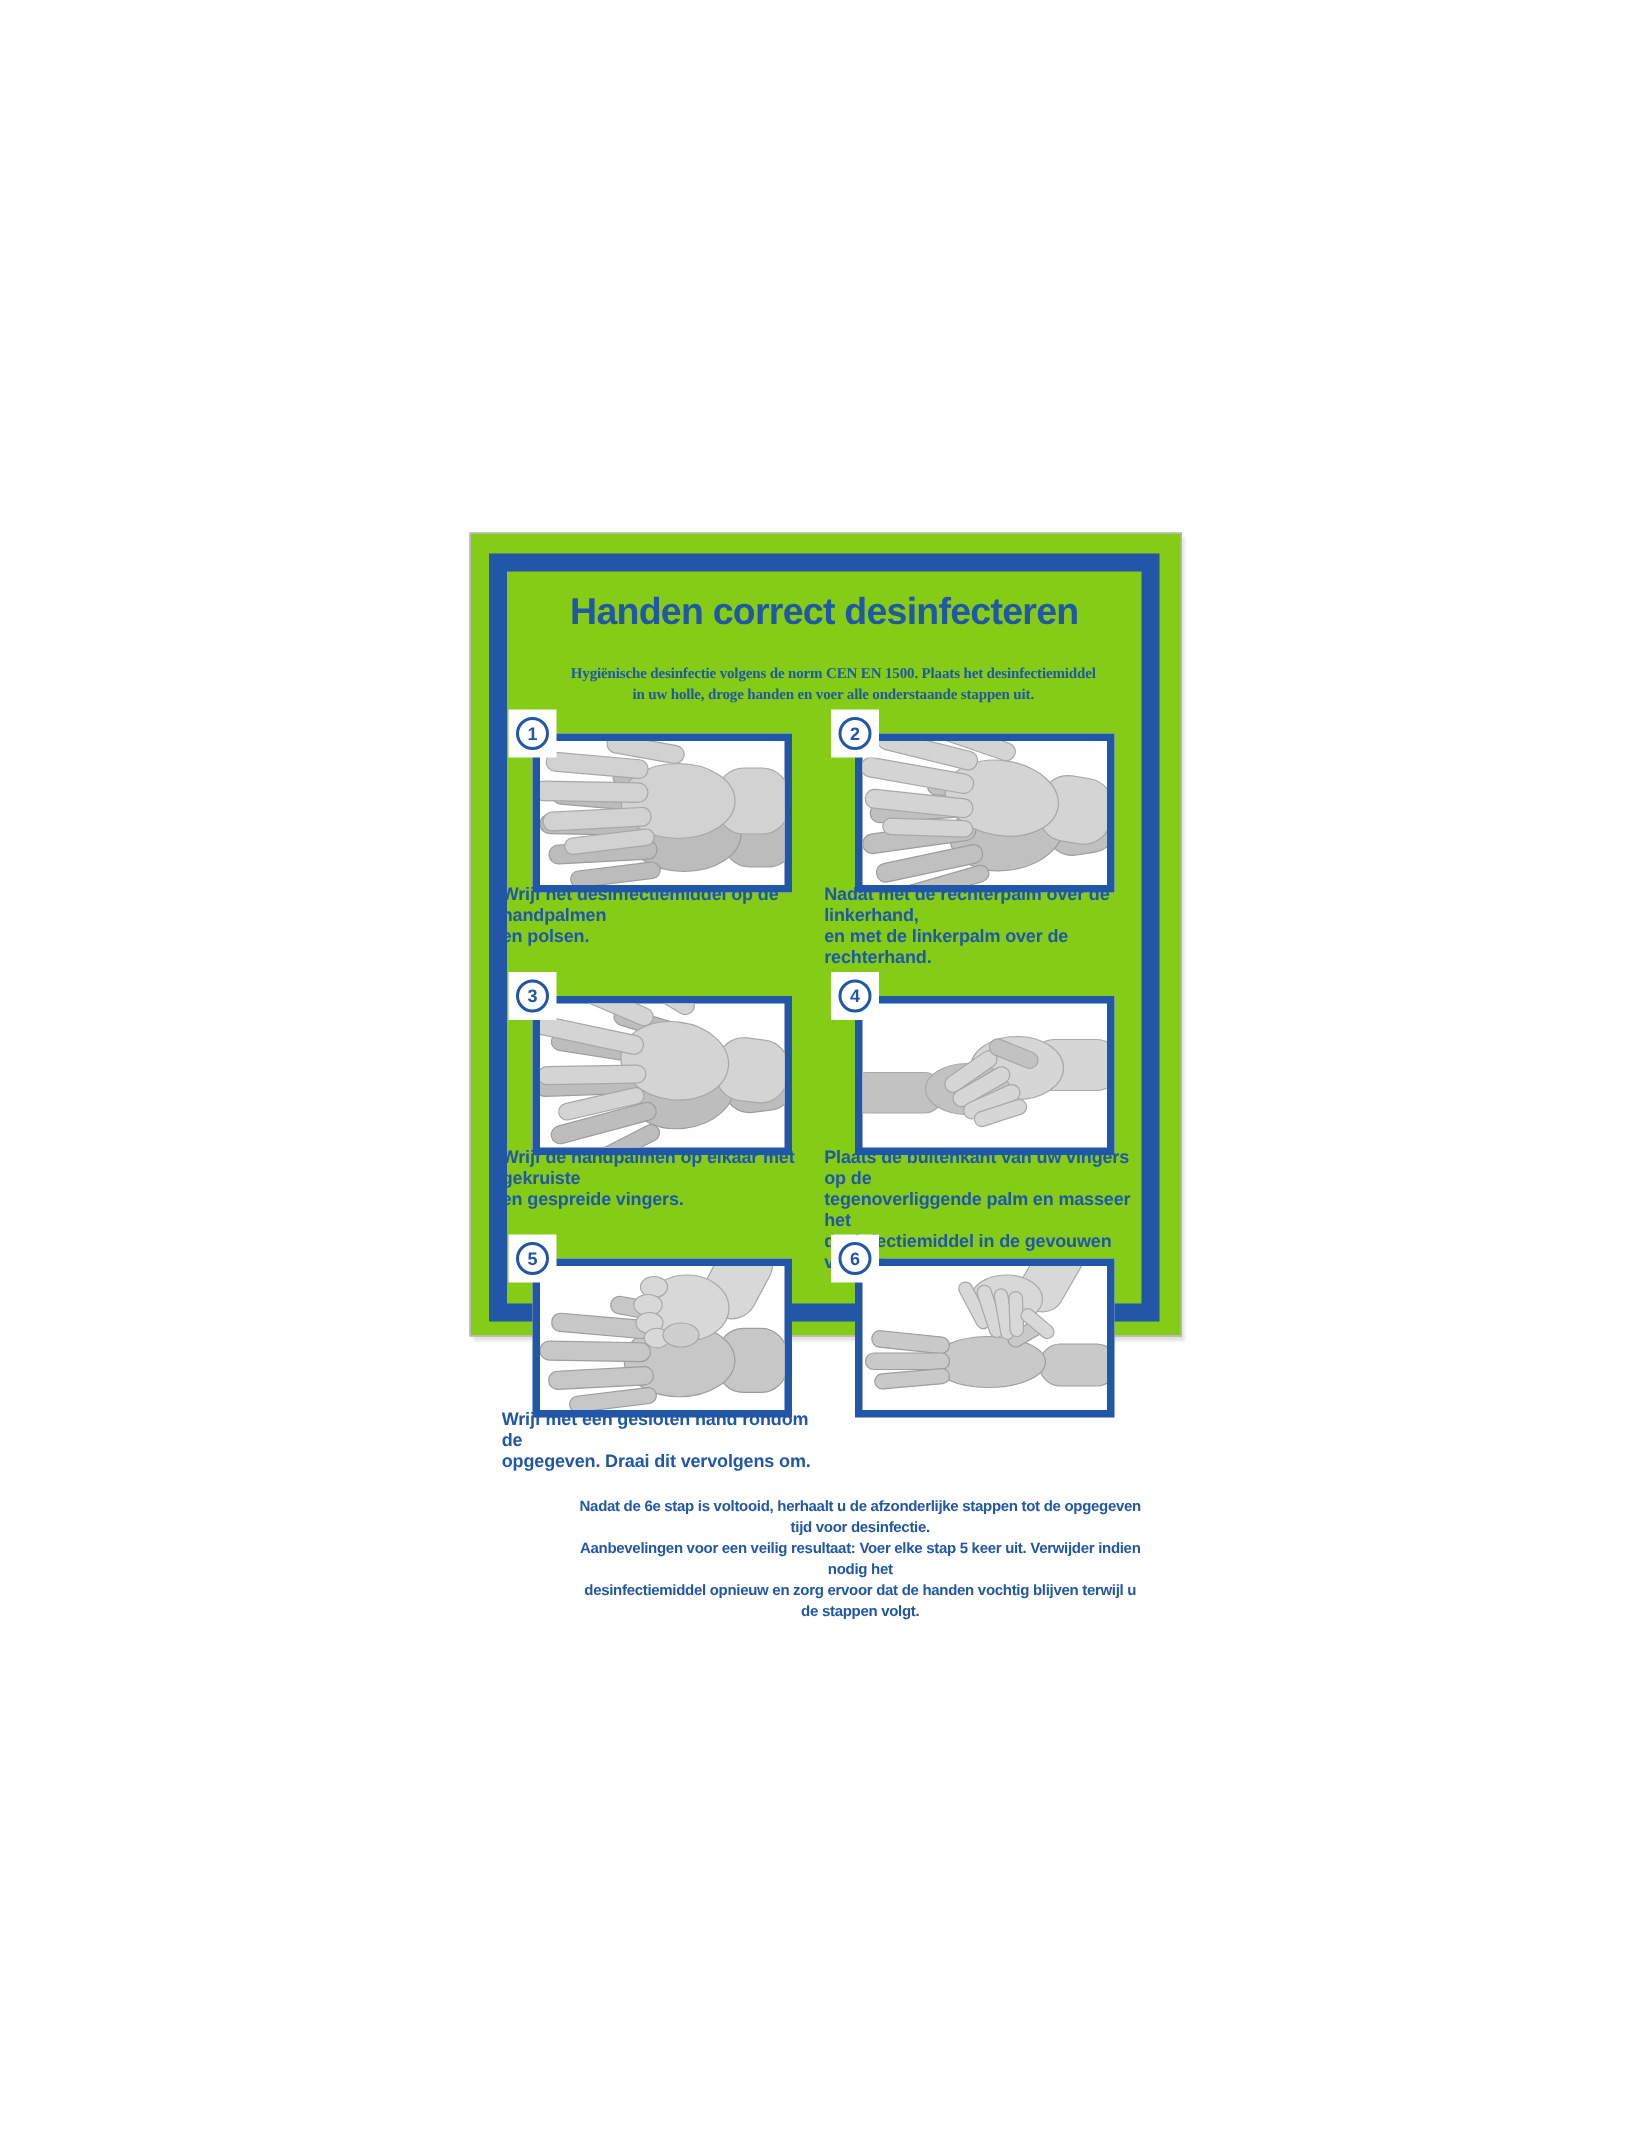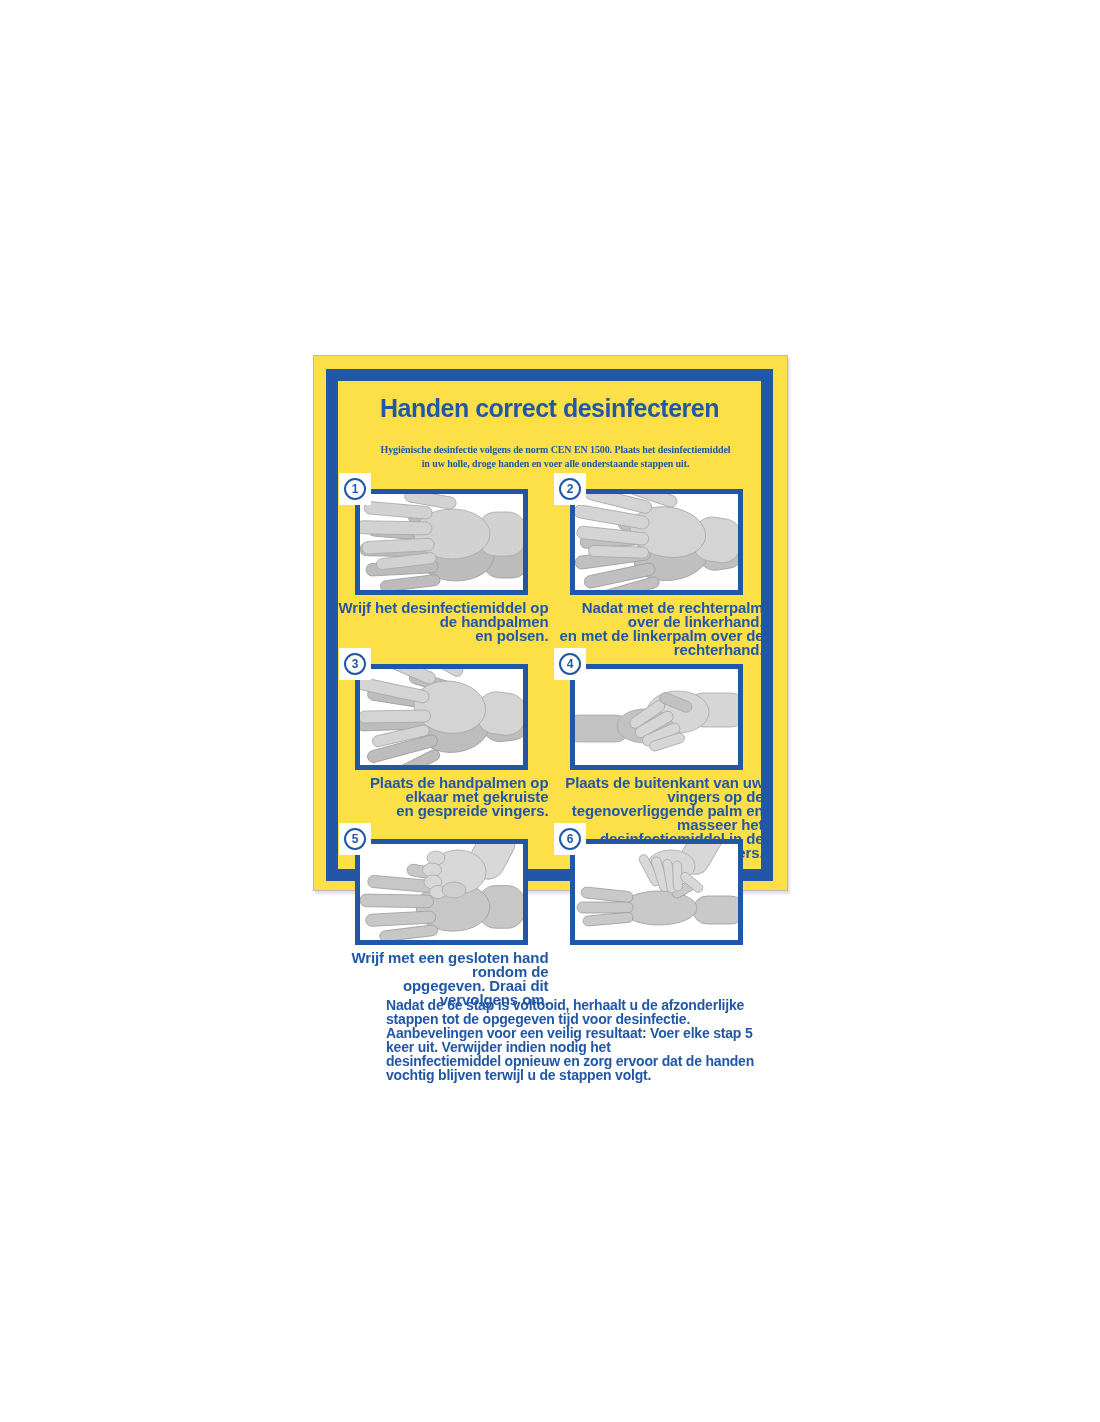--- a/index.html
+++ b/index.html
@@ -5,21 +5,21 @@
   :root{
     --blue:#2157a6;
     --page-edge:#b9b9b9;
   }
   *{box-sizing:border-box;margin:0;padding:0;}
   html,body{width:1100px;height:1422px;background:#ffffff;overflow:hidden;}
   body{position:relative;font-family:"Liberation Sans", sans-serif;}
 
   .poster{
     position:absolute;left:313px;top:355px;width:475px;height:536px;
-    background:#fde047;border:1px solid var(--page-edge);
+    background:#84cc16;border:1px solid var(--page-edge);
     box-shadow:2px 3px 2px rgba(0,0,0,.12);
   }
   .frame{
     position:absolute;left:12px;top:13px;right:14px;bottom:9px;
     border:12px solid var(--blue);
   }
   .title{
     position:absolute;top:12px;left:0;right:0;text-align:center;
     font-size:25px;font-weight:bold;letter-spacing:-0.5px;
     color:var(--blue);line-height:30px;
@@ -46,27 +46,27 @@
     background:#fff;z-index:1;
   }
   .badge{
     position:absolute;left:-16px;top:-16px;width:22px;height:22px;
     border:2.5px solid var(--blue);border-radius:50%;background:#fff;
     color:var(--blue);font-size:12px;font-weight:bold;
     display:flex;align-items:center;justify-content:center;z-index:2;
   }
   .photo{position:absolute;left:0;top:0;width:163px;height:96px;display:block;}
   .caption{
-    position:absolute;top:112px;left:50%;transform:translateX(-50%);
-    width:214px;text-align:right;font-size:15px;font-weight:bold;
+    position:absolute;top:100px;left:50%;transform:translateX(-50%);
+    width:214px;text-align:left;font-size:12px;font-weight:bold;
     color:var(--blue);line-height:14px;white-space:pre-line;letter-spacing:-0.1px;
   }
   .footer{
-    position:absolute;top:617px;left:0;right:0;text-align:left;
-    font-size:14px;font-weight:bold;color:var(--blue);line-height:14px;
+    position:absolute;top:617px;left:0;right:0;text-align:center;
+    font-size:10px;font-weight:bold;color:var(--blue);line-height:14px;
     white-space:pre-line;letter-spacing:-0.2px;padding-left:48px;
   }
   .defs-holder{position:absolute;width:0;height:0;overflow:hidden;}
 </style>
 </head>
 <body>
 
 <svg class="defs-holder" aria-hidden="true">
   <defs>
     <g id="hand-flat">
@@ -125,21 +125,21 @@
 
     <div class="step pos-3">
       <div class="photoframe">
         <svg class="photo" viewBox="0 0 163 96">
           <use href="#hand-spread" transform="rotate(-7 80 60) translate(-4,16)" fill="#bdbdbd" stroke="#9d9d9d" stroke-width="0.8"></use>
           <use href="#hand-spread" transform="rotate(7 80 36) translate(-8,-6)" fill="#d4d4d4" stroke="#a8a8a8" stroke-width="0.8"></use>
         </svg>
         <div class="corner-mask"></div>
         <div class="badge">3</div>
       </div>
-      <div class="caption">Plaats de handpalmen op elkaar met gekruiste
+      <div class="caption">Wrijf de handpalmen op elkaar met gekruiste
 en gespreide vingers.</div>
     </div>
 
     <div class="step pos-4">
       <div class="photoframe">
         <svg class="photo" viewBox="0 0 163 96">
           <g stroke="#a8a8a8" stroke-width="0.8">
             <rect x="112" y="24" width="60" height="34" rx="16" fill="#d6d6d6"></rect>
             <ellipse cx="103" cy="43" rx="31" ry="21" fill="#d6d6d6"></ellipse>
             <rect x="-10" y="46" width="64" height="27" rx="13" fill="#c2c2c2"></rect>

